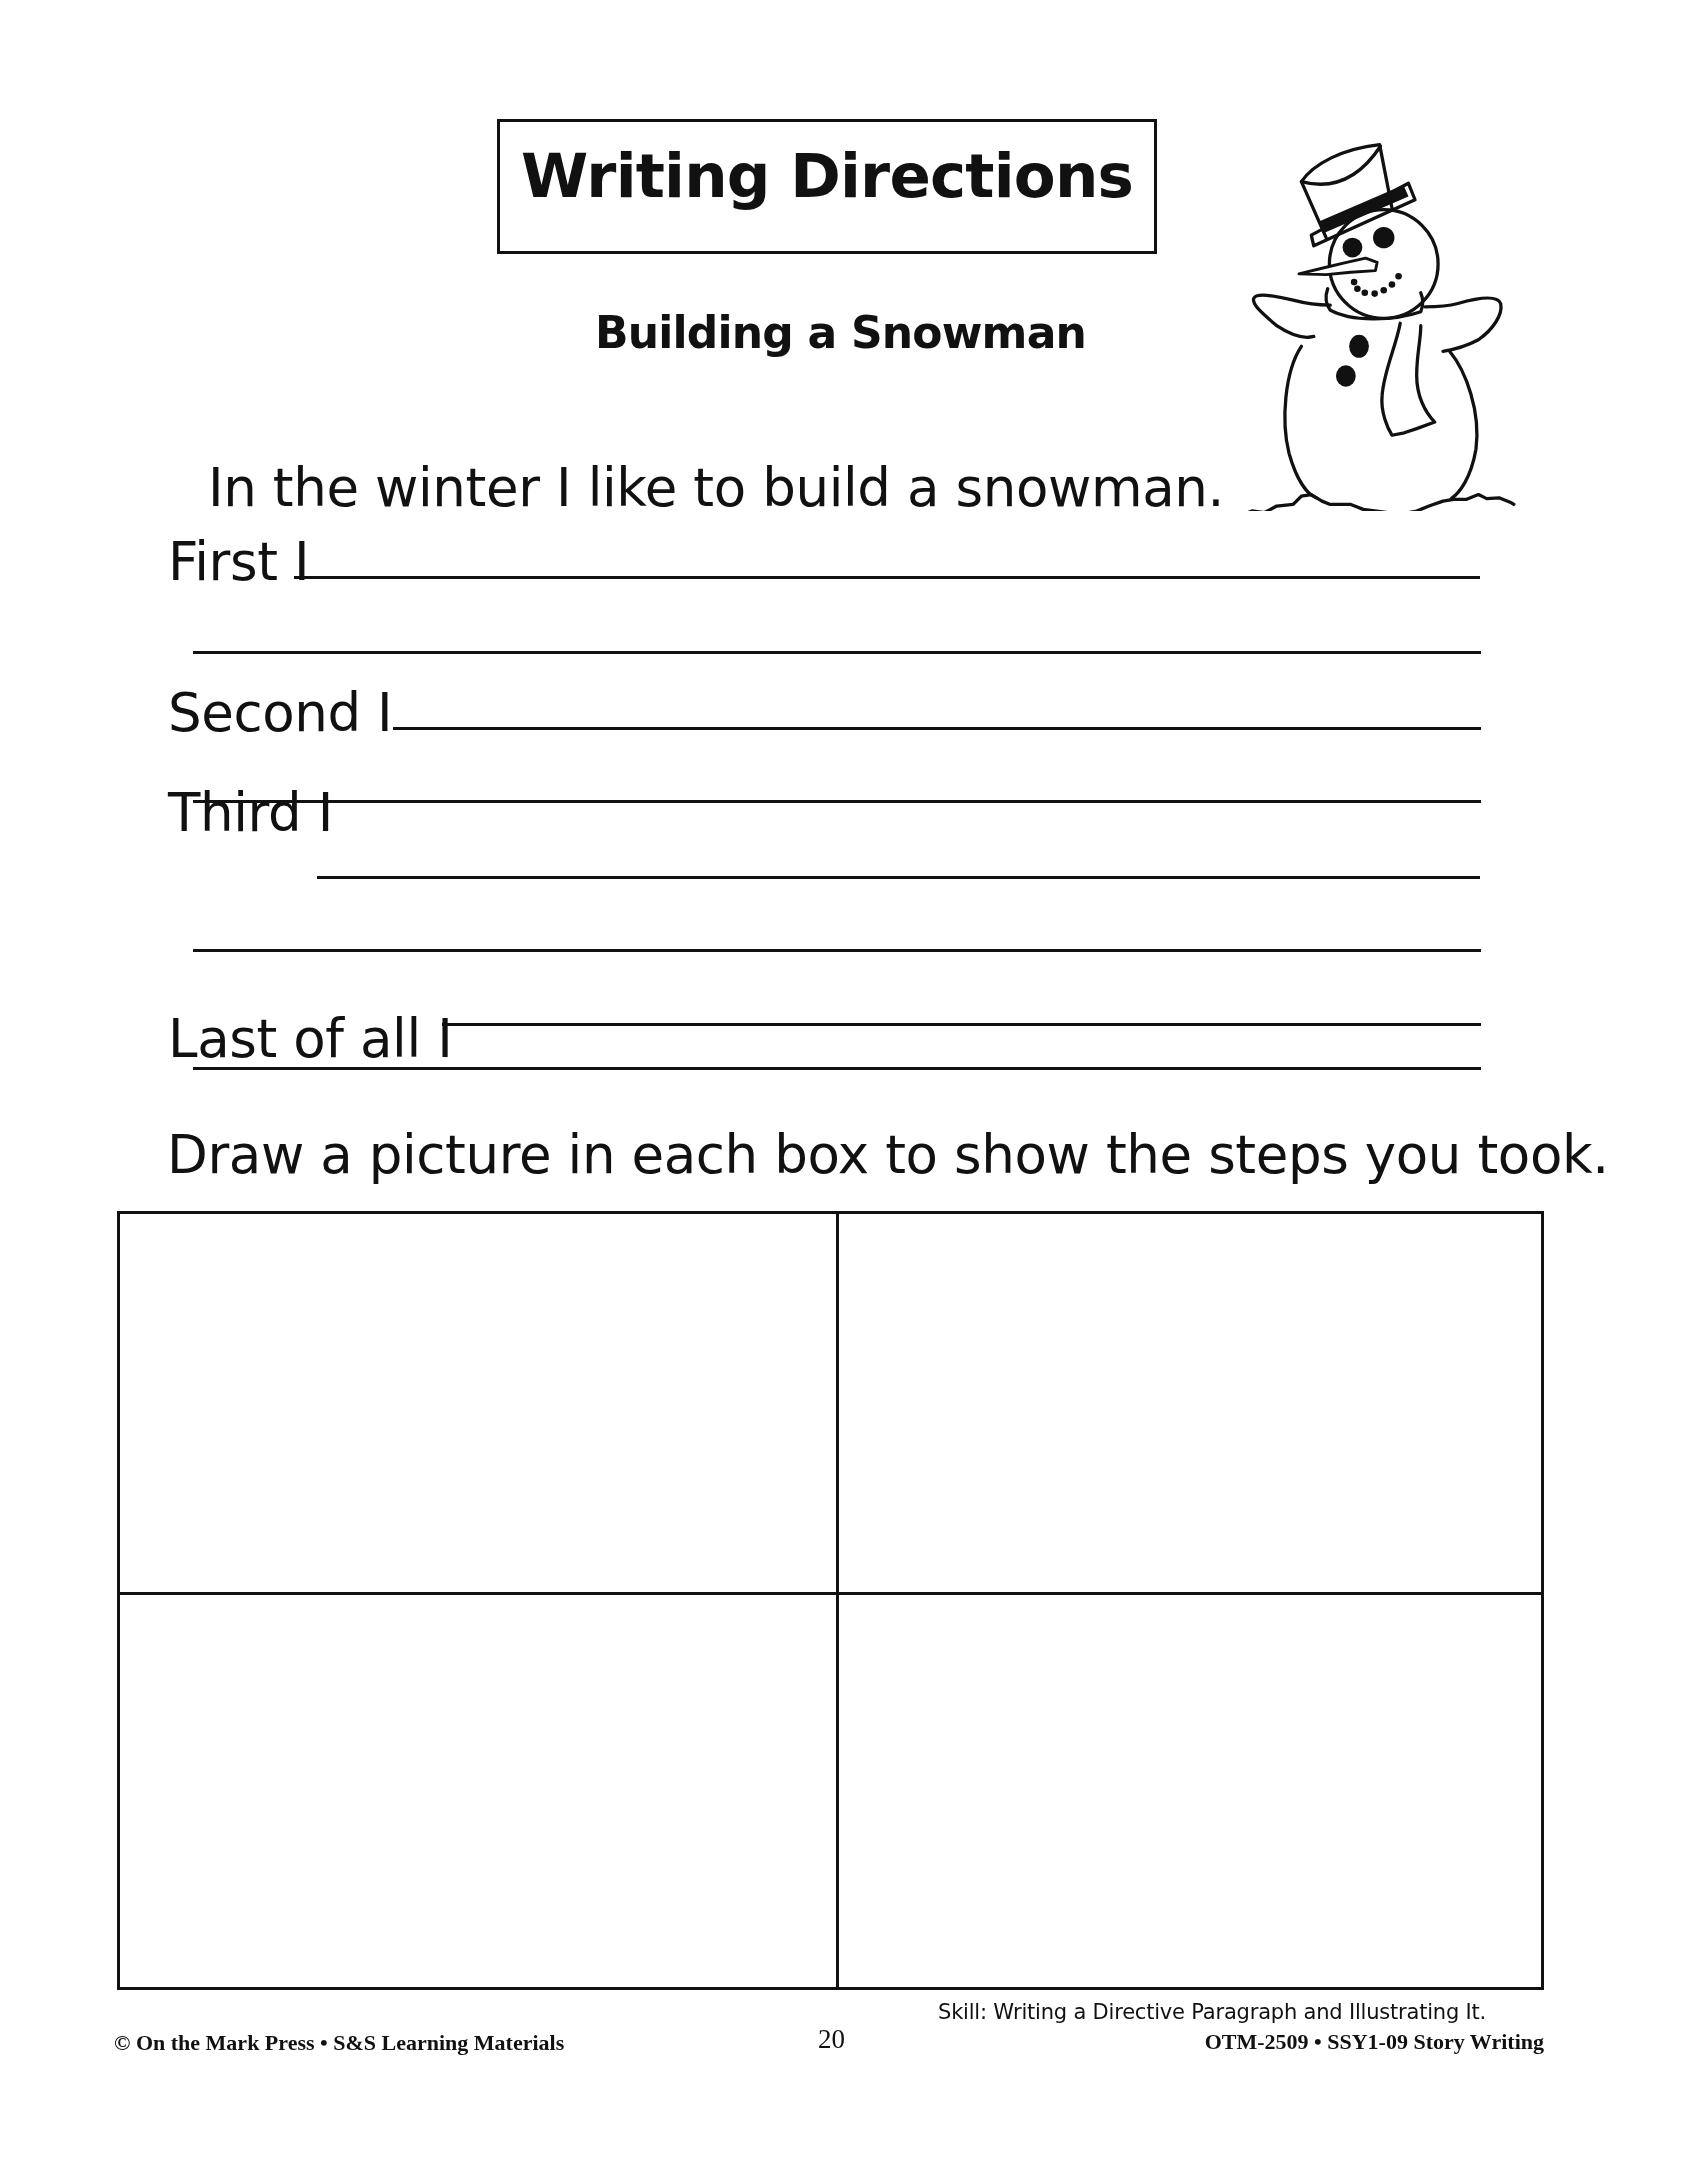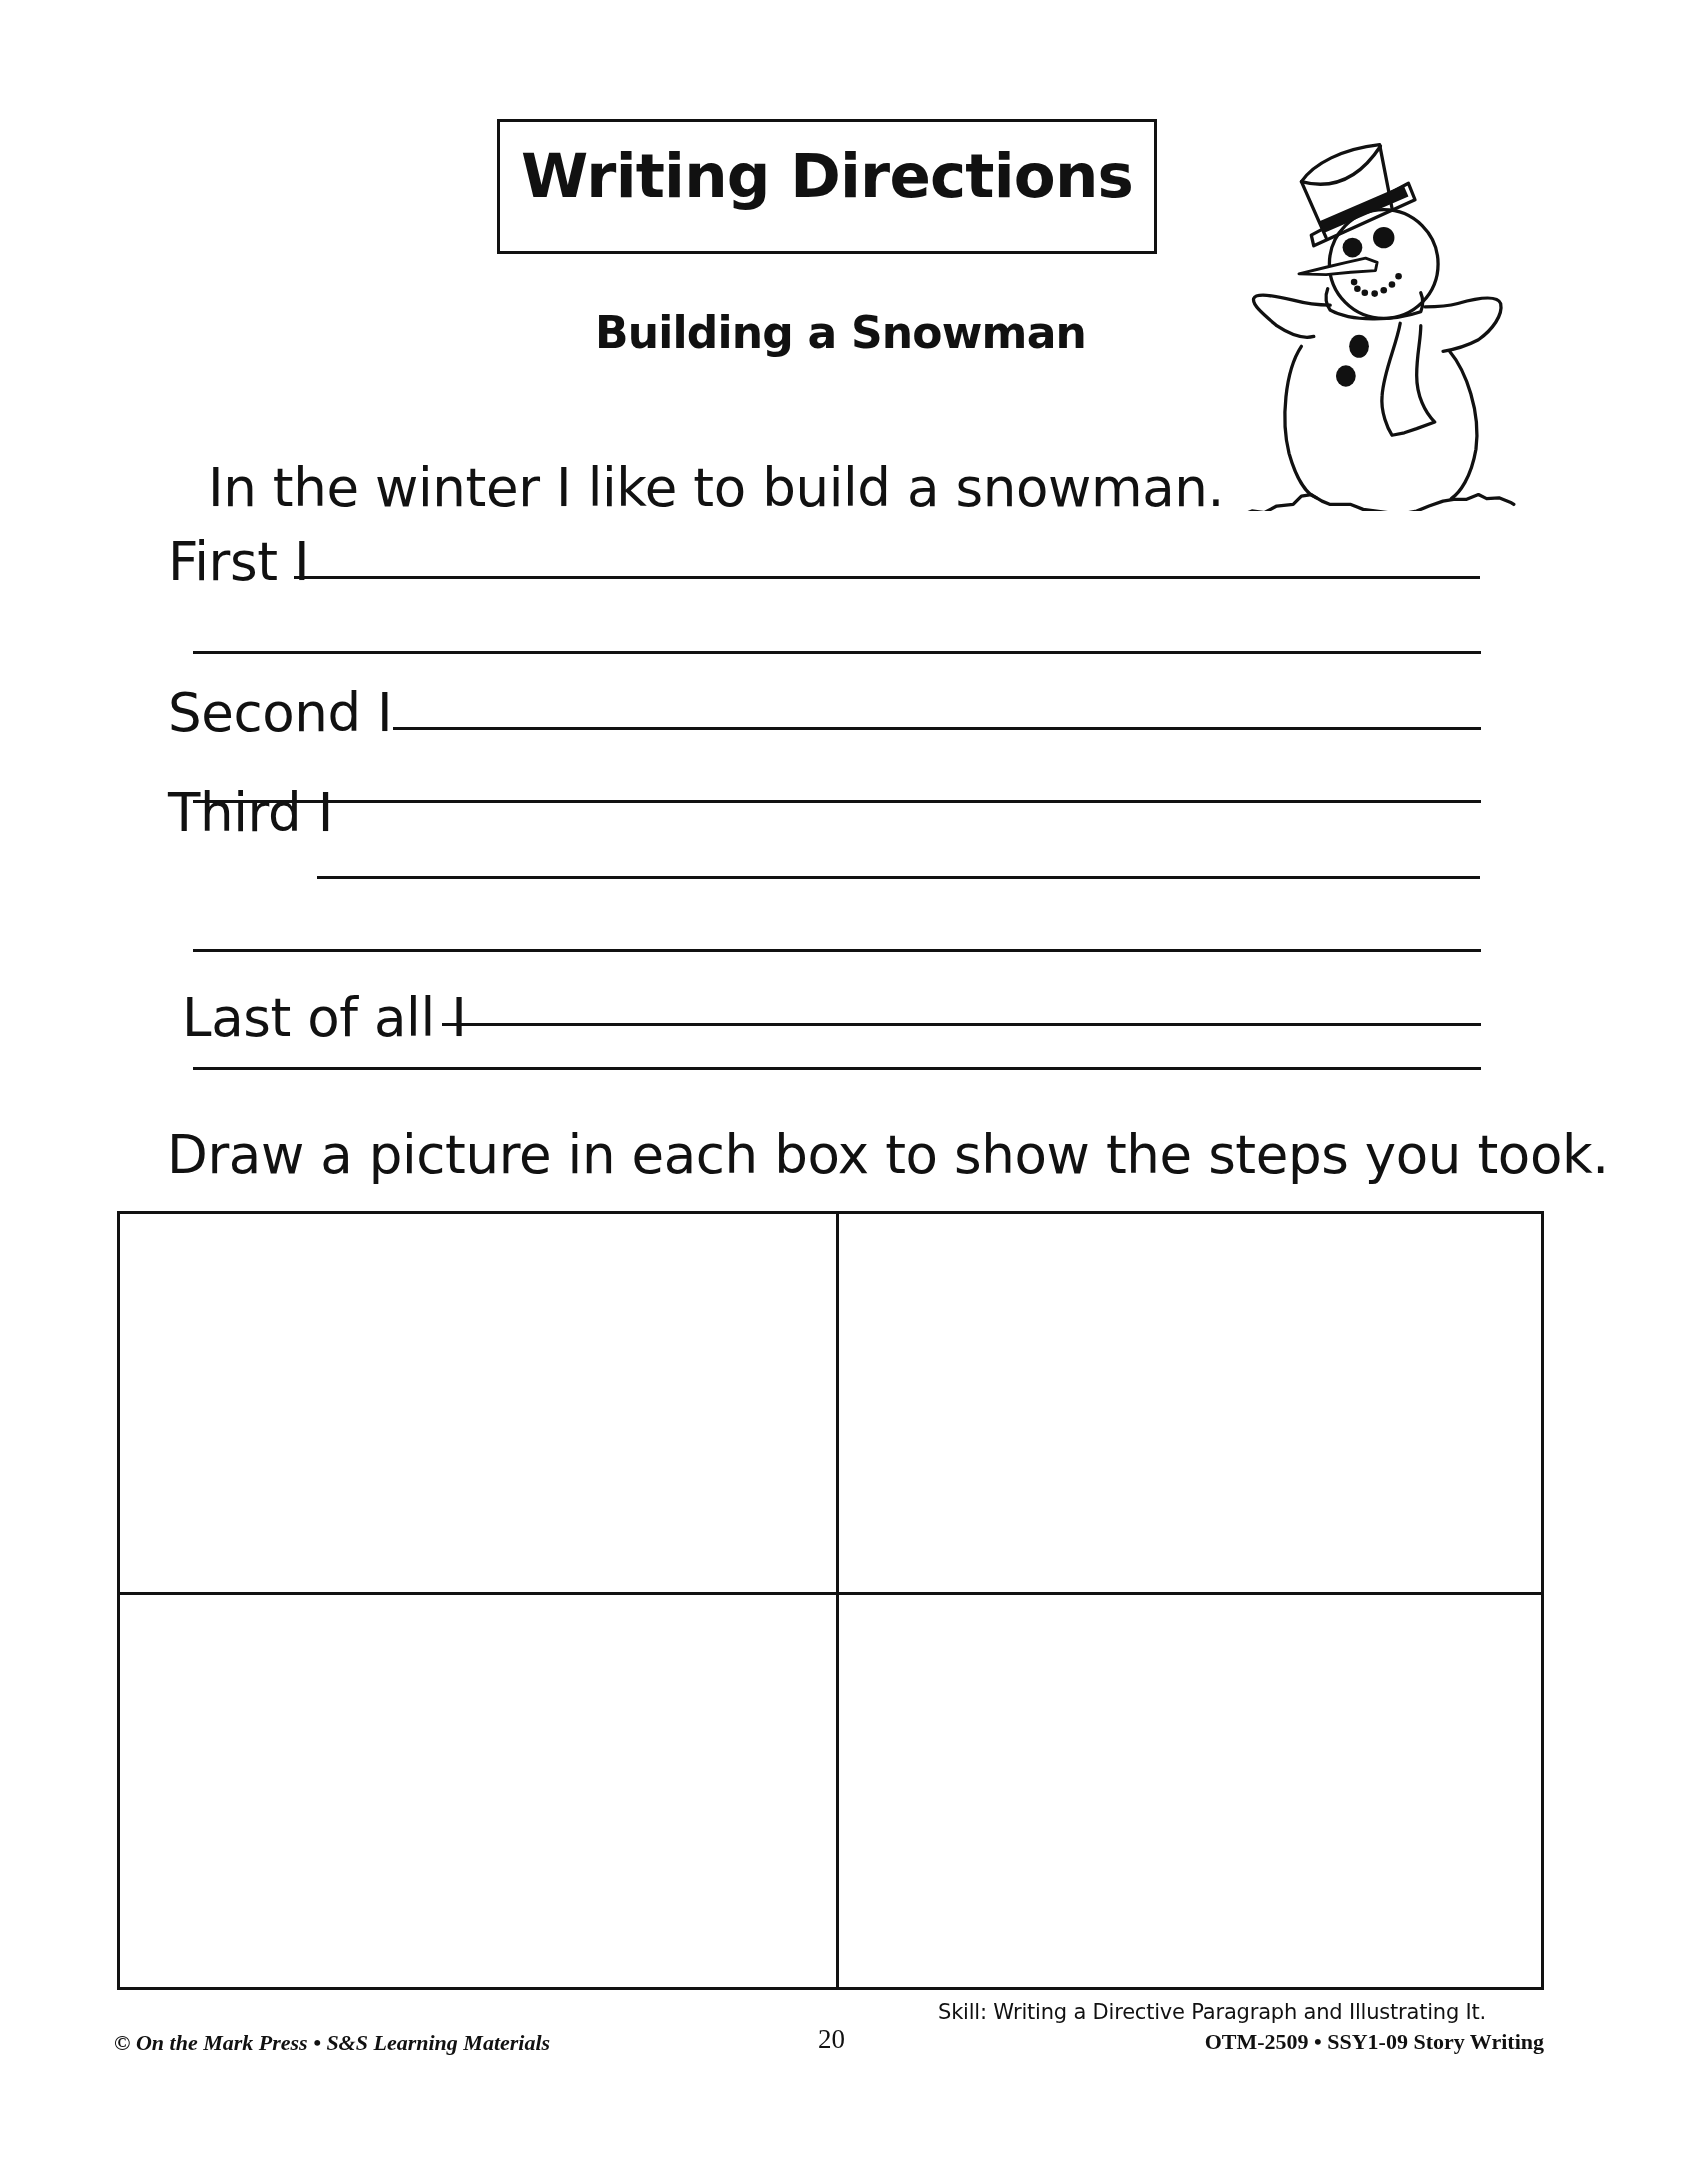--- a/index.html
+++ b/index.html
@@ -85,30 +85,30 @@
 <div class="rule" style="left:193px; top:651px; width:1288px;"></div>
 
 <div class="abs body-text" style="left:168px; top:686px;">Second I</div>
 <div class="rule" style="left:393px; top:727px; width:1088px;"></div>
 <div class="rule" style="left:193px; top:800px; width:1288px;"></div>
 
 <div class="abs body-text" style="left:168px; top:786px;">Third I</div>
 <div class="rule" style="left:317px; top:876px; width:1163px;"></div>
 <div class="rule" style="left:193px; top:949px; width:1288px;"></div>
 
-<div class="abs body-text" style="left:168px; top:991px;margin-left:14px;">Last of all I</div>
+<div class="abs body-text" style="left:168px; top:1012px;">Last of all I</div>
 <div class="rule" style="left:442px; top:1023px; width:1039px;"></div>
 <div class="rule" style="left:193px; top:1067px; width:1288px;"></div>
 
 <div class="abs body-text" style="left:167px; top:1112px;margin-top:16px;">Draw a picture in each box to show the steps you took.</div>
 
 <div class="abs grid">
   <div class="cell c1"></div>
   <div class="cell c2"></div>
   <div class="cell c3"></div>
   <div class="cell c4"></div>
 </div>
 
 <div class="abs skill" style="left:938px; top:2002px;">Skill: Writing a Directive Paragraph and Illustrating It.</div>
-<div class="abs footer-serif" style="left:114px; top:2032px;font-style:italic;">© On the Mark Press • S&amp;S Learning Materials</div>
+<div class="abs footer-serif" style="left:114px; top:2032px;">© On the Mark Press • S&amp;S Learning Materials</div>
 <div class="abs page-num" style="left:818px; top:2026px;">20</div>
 <div class="abs footer-serif" style="right:143px; top:2031px;">OTM-2509 • SSY1-09 Story Writing</div>
 
 
 </body></html>

